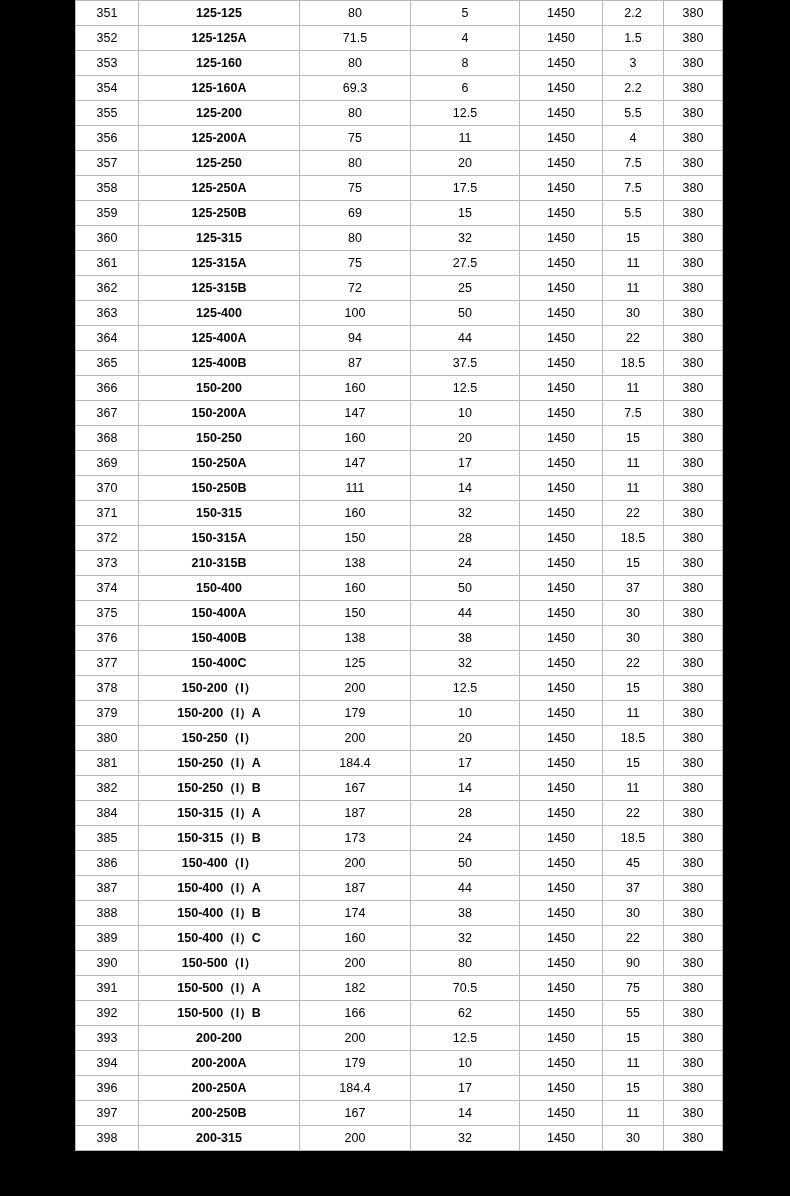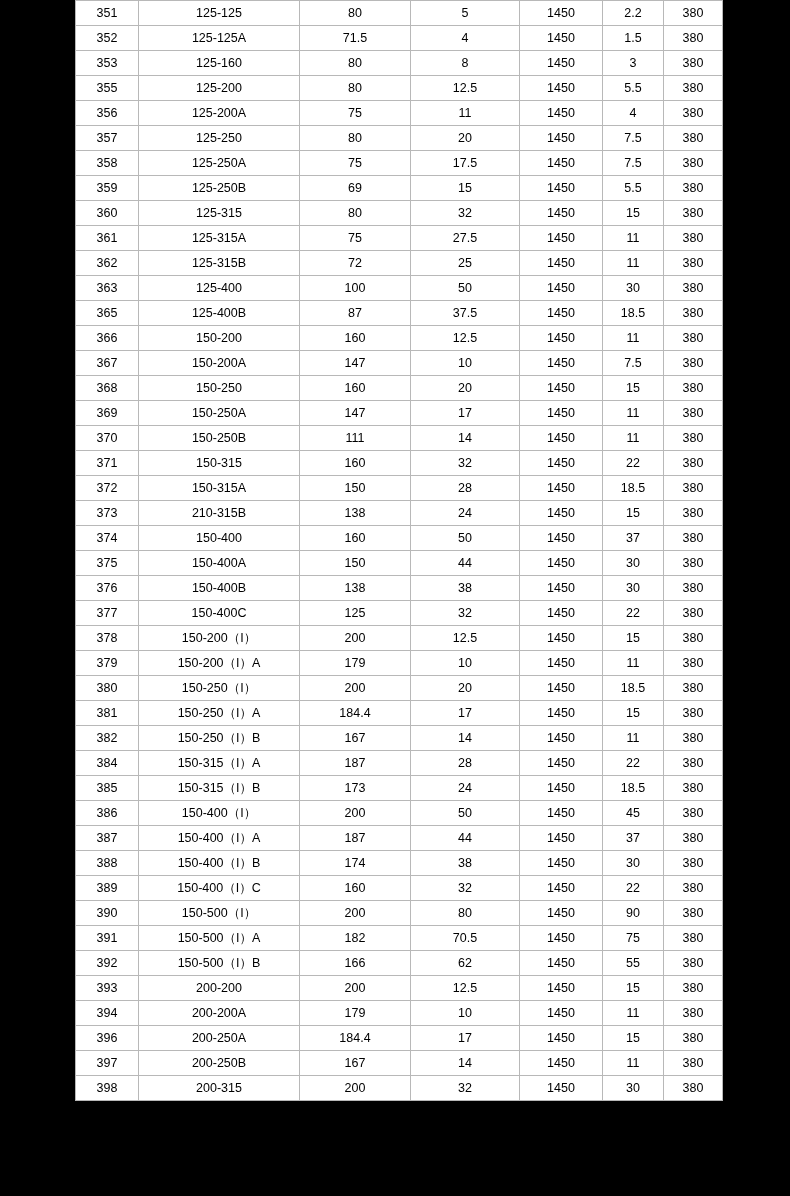--- a/index.html
+++ b/index.html
@@ -30,21 +30,21 @@
     line-height: 22px;
     text-align: center;
     vertical-align: middle;
     font-size: 12.5px;
     color: #000000;
     padding: 0;
     overflow: hidden;
     white-space: nowrap;
   }
   .c0 { width: 62px; margin-left: 21px; }
-  .c1 { width: 160px; }
+  .c1 { width: 160px; font-weight: bold; }
   .c2 { width: 110px; }
   .c3 { width: 108px; }
   .c4 { width: 82px; }
   .c5 { width: 60px; }
   .c6 { width: 58px; }
   tr.row td { background: #ffffff; }
 </style>
 </head>
 <body>
 
@@ -72,20 +72,29 @@
         <tr class="row">
           <td class="c0">353</td>
           <td class="c1">125-160</td>
           <td class="c2">80</td>
           <td class="c3">8</td>
           <td class="c4">1450</td>
           <td class="c5">3</td>
           <td class="c6">380</td>
         </tr>
         <tr class="row">
+          <td class="c0">354</td>
+          <td class="c1">125-160A</td>
+          <td class="c2">69.3</td>
+          <td class="c3">6</td>
+          <td class="c4">1450</td>
+          <td class="c5">2.2</td>
+          <td class="c6">380</td>
+        </tr>
+        <tr class="row">
           <td class="c0">355</td>
           <td class="c1">125-200</td>
           <td class="c2">80</td>
           <td class="c3">12.5</td>
           <td class="c4">1450</td>
           <td class="c5">5.5</td>
           <td class="c6">380</td>
         </tr>
         <tr class="row">
           <td class="c0">356</td>
@@ -150,20 +159,29 @@
           <td class="c5">11</td>
           <td class="c6">380</td>
         </tr>
         <tr class="row">
           <td class="c0">363</td>
           <td class="c1">125-400</td>
           <td class="c2">100</td>
           <td class="c3">50</td>
           <td class="c4">1450</td>
           <td class="c5">30</td>
+          <td class="c6">380</td>
+        </tr>
+        <tr class="row">
+          <td class="c0">364</td>
+          <td class="c1">125-400A</td>
+          <td class="c2">94</td>
+          <td class="c3">44</td>
+          <td class="c4">1450</td>
+          <td class="c5">22</td>
           <td class="c6">380</td>
         </tr>
         <tr class="row">
           <td class="c0">365</td>
           <td class="c1">125-400B</td>
           <td class="c2">87</td>
           <td class="c3">37.5</td>
           <td class="c4">1450</td>
           <td class="c5">18.5</td>
           <td class="c6">380</td>

